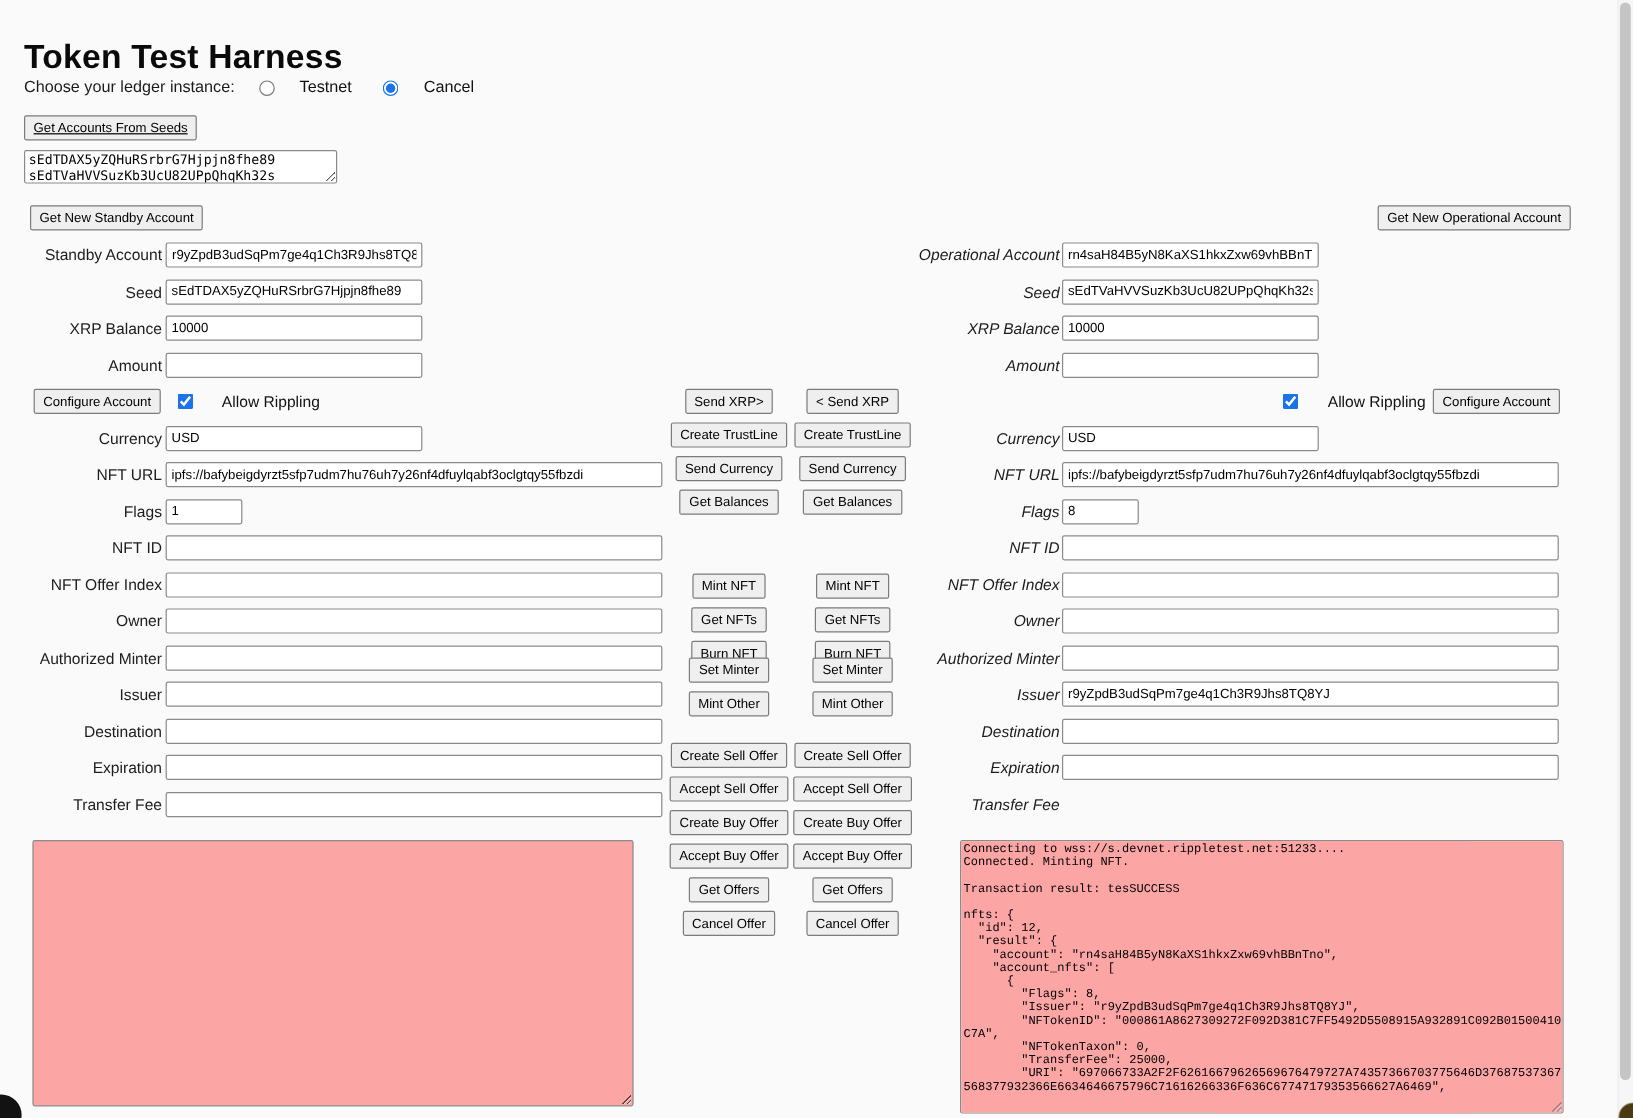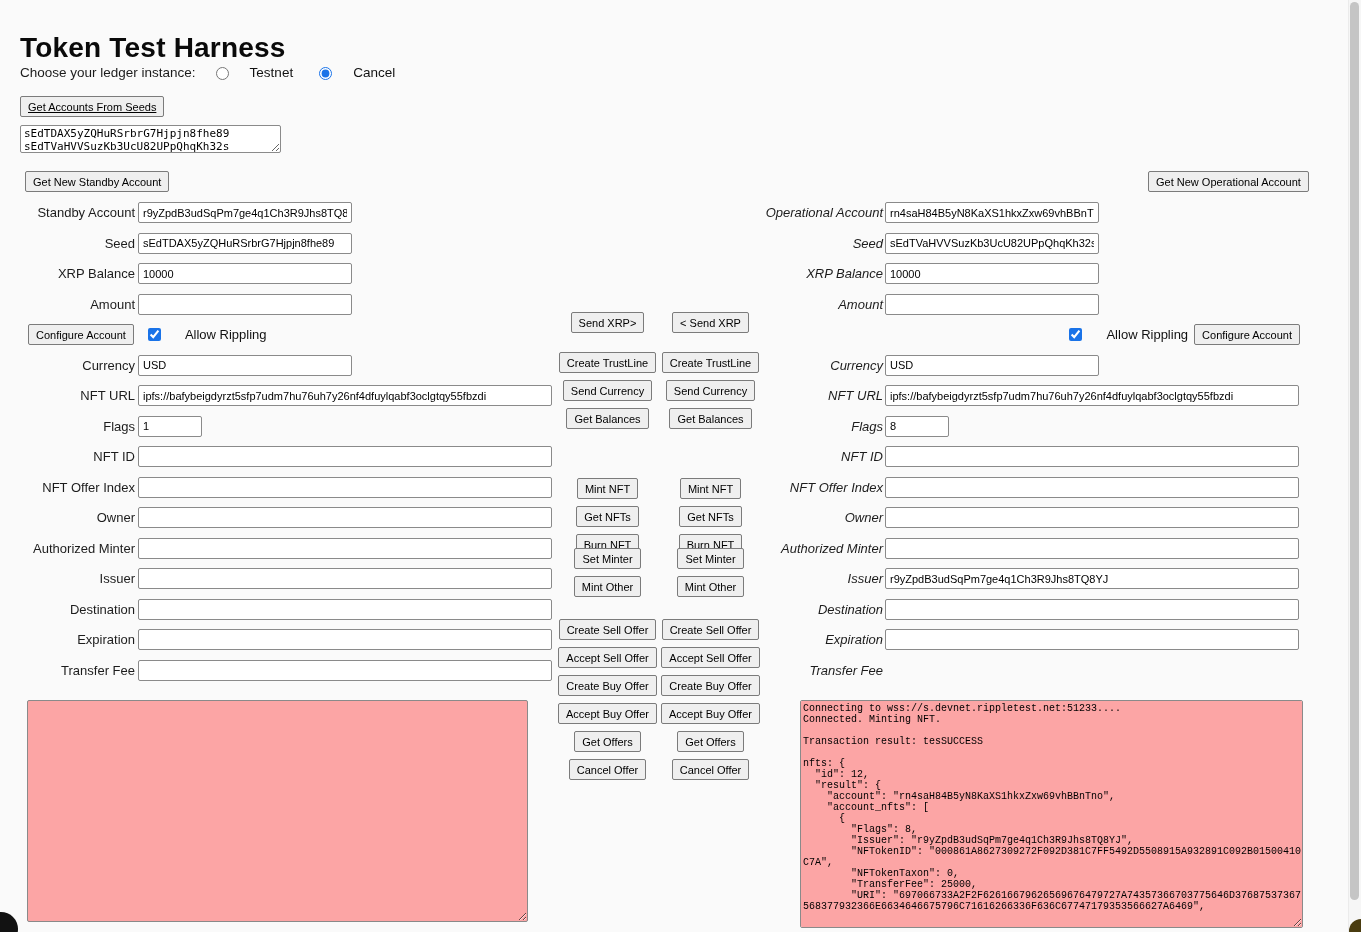--- a/index.html
+++ b/index.html
@@ -69,21 +69,21 @@
   .configure-row { display: flex; align-items: center; height: 21px; margin-bottom: 9.5px; }
   .standby-cfg { padding-left: 28px; }
   .op-cfg { justify-content: flex-end; }
   .cb-wrap { display: flex; align-items: center; gap: 24px; font-size: 13px; color: #111; cursor: default; }
   .cb-wrap input { width: 13px; height: 13px; accent-color: #1a73e8; margin: 0; }
   .standby-cfg .cb-wrap { margin-left: 14px; }
   .op-cfg .btn { margin-left: 6px; }
 
   .mid-group { position: absolute; left: 556px; width: 206px; display: flex; }
   .mid-col { flex: 1; display: flex; flex-direction: column; align-items: center; gap: 7px; }
-  #mg0 { top: 312px; } #mg1 { top: 352px; } #mg2 { top: 478px; } #mg3 { top: 548px; } #mg4 { top: 619px; }
+  #mg0 { top: 324px; } #mg1 { top: 352px; } #mg2 { top: 478px; } #mg3 { top: 548px; } #mg4 { top: 619px; }
 
   textarea.results {
     position: absolute; background: #fca5a5;
     border: 1px solid #8a8a8a; border-radius: 2px;
     font-family: Liberation Mono, monospace; color: #000;
     resize: both;
   }
   #standby-results {
     left: 27px; top: 700px; width: 501px; height: 222px;
     font-size: 11px; line-height: 13px; padding: 2px 3px;

